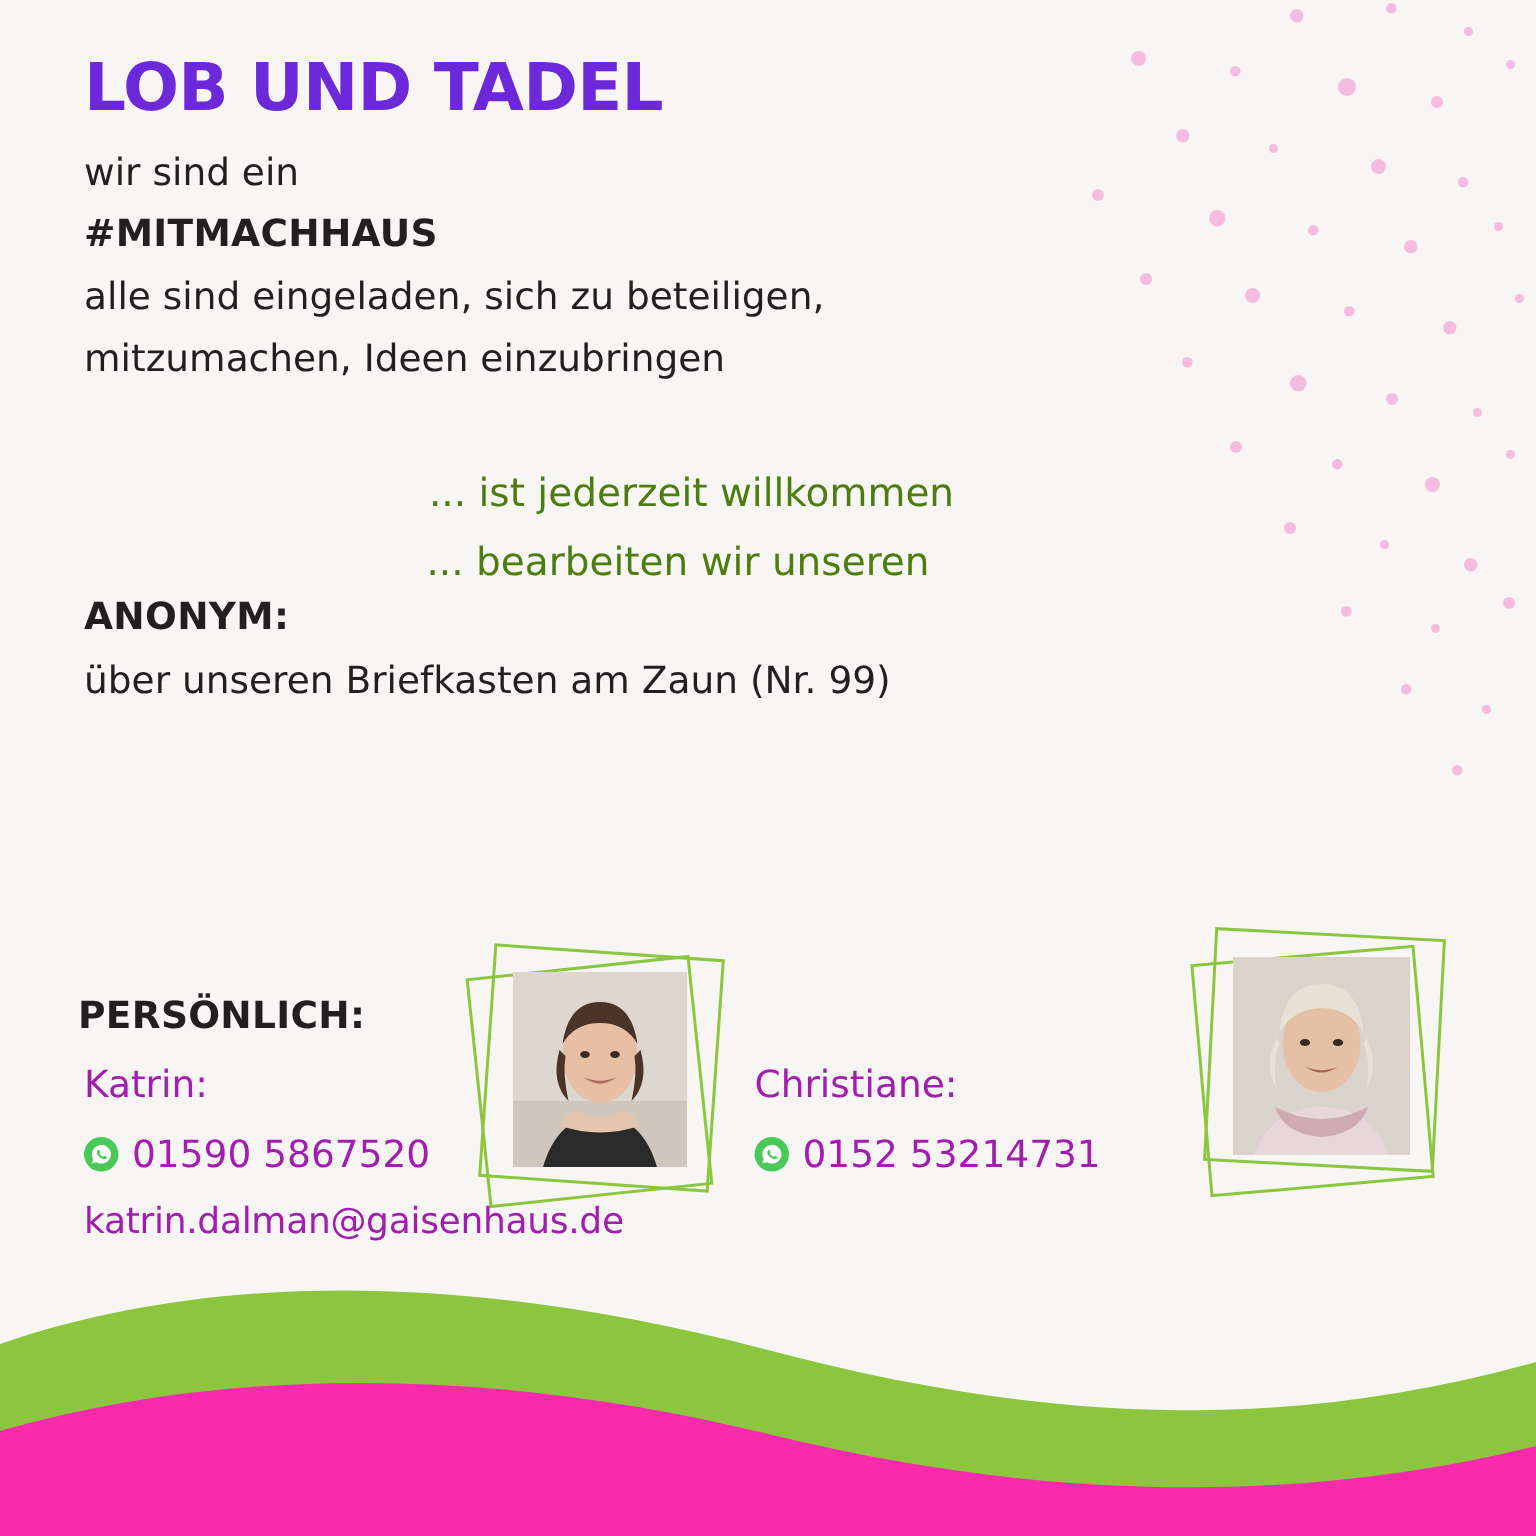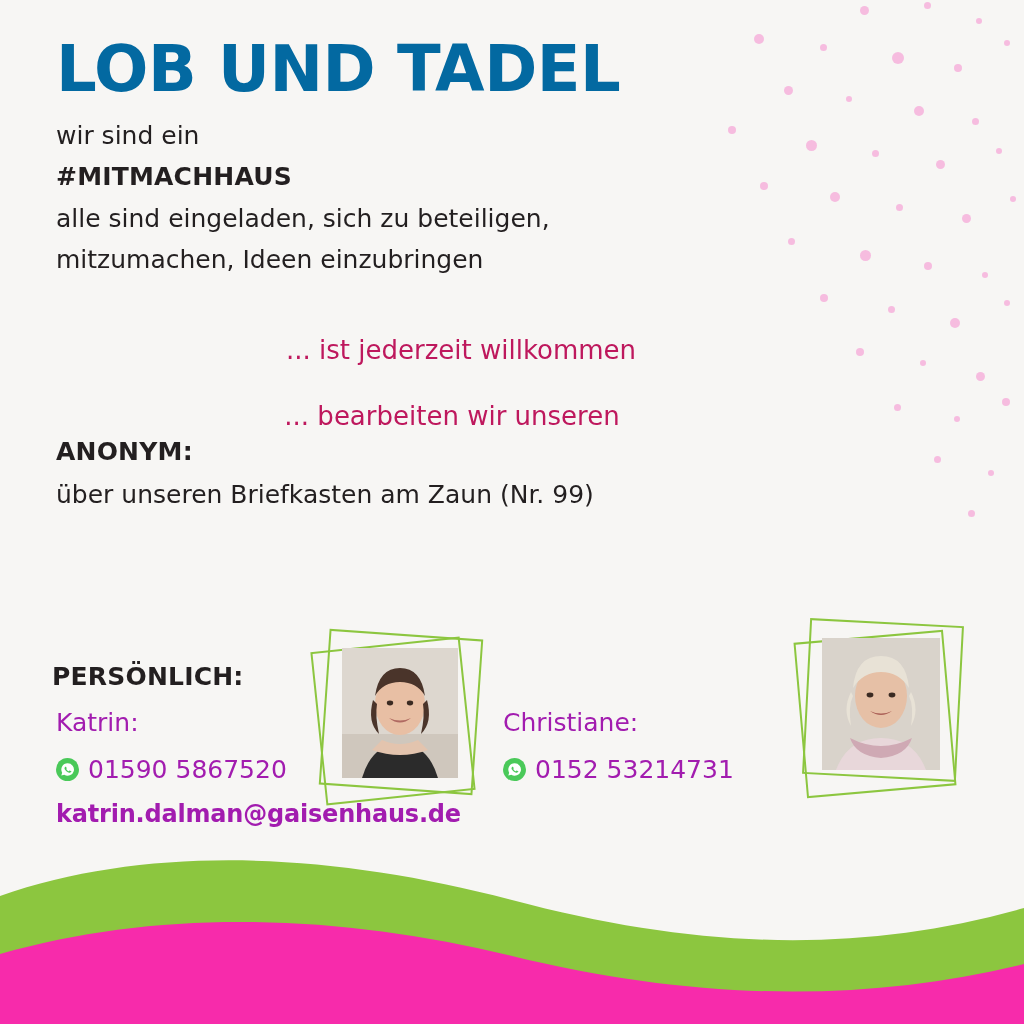--- a/index.html
+++ b/index.html
@@ -39,24 +39,24 @@
 
   
   .content {
     position: absolute;
     left: 56px;
     top: 36px;
     right: 40px;
   }
   .title {
     font-family: "DejaVu Sans", sans-serif;
-    font-size: 64px;
+    font-size: 44px;
     font-weight: bold;
     letter-spacing: -0.5px;
-    color: #0369a1;
+    color: #6d28d9;
     margin: 0 0 12px 0;
     line-height: 1.05;
   }
   .line {
     font-size: 25px;
     color: #231f20;
     line-height: 1.65;
     font-weight: normal;
   }
   .line.bold {
@@ -70,23 +70,23 @@
     padding-right: 140px;
   }
   .feedback-head {
     color: #ef2d94;
     font-weight: bold;
     font-size: 25px;
     letter-spacing: .1px;
   }
   .feedback-sub {
     font-size: 26px;
-    color: #be185d;
+    color: #4d7c0f;
     line-height: 1.6;
-    margin-top: 24px;
+    margin-top: 4px;
   }
   .feedback-sub.indent1 { padding-left: 22px; }
   .feedback-sub.indent2 { padding-left: 4px; }
 
   .anon-block { }
   .anon-head {
     font-size: 25px;
     font-weight: bold;
     color: #231f20;
     letter-spacing: .2px;
@@ -123,21 +123,21 @@
     width: 23px;
     height: 23px;
     border-radius: 50%;
     background: #4ac959;
     display: inline-flex;
     align-items: center;
     justify-content: center;
     flex: 0 0 auto;
   }
   .wa svg { display: block; }
-  .person .email { font-size: 24px; letter-spacing: -0.2px; font-weight: bold; }
+  .person .email { font-size: 24px; letter-spacing: -0.2px; }
 
   #person-katrin { left: 56px; top: 708px; }
   #person-christiane { left: 503px; top: 708px; }
 
   
   .photo-wrap { position: absolute; }
   .frame {
     position: absolute;
     border: 2px solid #8cc63f;
     background: transparent;

